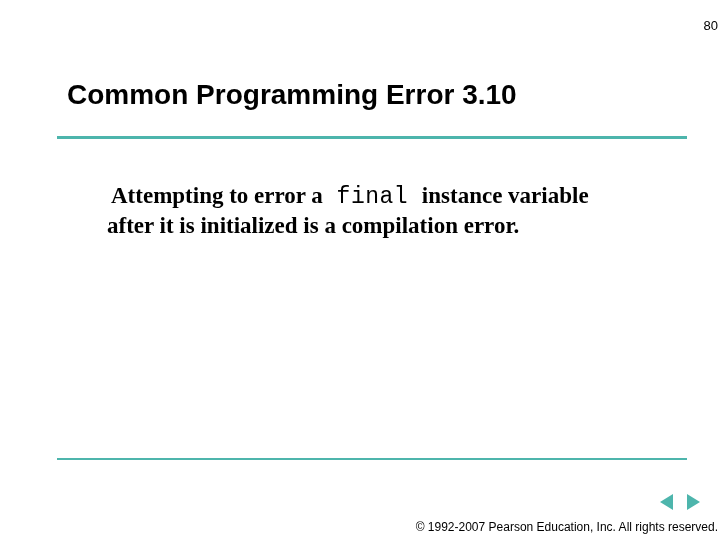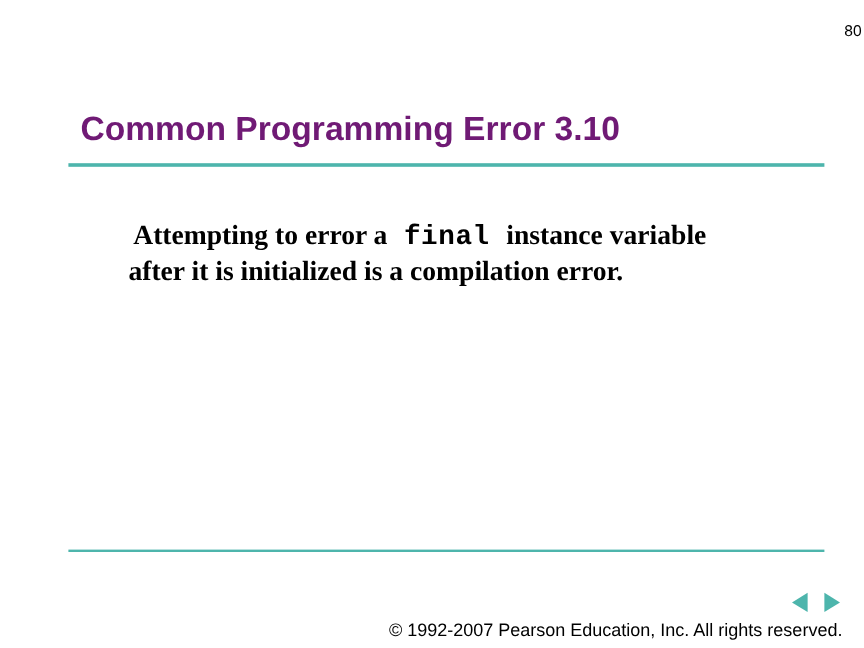--- a/index.html
+++ b/index.html
@@ -18,26 +18,26 @@
     .page-number {
       position: absolute;
       top: 6px;
       right: 6px;
       font-family: Arial, sans-serif;
       font-size: 13px;
       color: #000;
     }
     .title {
       position: absolute;
-      top: 80px;
+      top: 67px;
       left: 55px;
       font-family: Arial, sans-serif;
       font-size: 28px;
       font-weight: bold;
-      color: #701a75;
+      color: #000000;
     }
     .rule-top {
       position: absolute;
       top: 124px;
       left: 45px;
       width: 630px;
       height: 3px;
       background: #4db5ac;
     }
     .body-text {
@@ -45,21 +45,21 @@
       top: 170px;
       left: 95px;
       width: 510px;
       font-size: 23px;
       line-height: 1.25;
       color: #000;
       font-weight: bold;
     }
     .body-text .code {
       font-family: 'Lucida Console', 'Courier New', monospace;
-      font-weight: bold;
+      font-weight: normal;
       letter-spacing: 0.5px;
     }
     .rule-bottom {
       position: absolute;
       top: 446px;
       left: 45px;
       width: 630px;
       height: 2px;
       background: #4db5ac;
     }
@@ -80,23 +80,23 @@
       border-width: 8px 13px 8px 0;
       border-color: transparent #4db5ac transparent transparent;
     }
     .nav-next {
       border-width: 8px 0 8px 13px;
       border-color: transparent transparent transparent #4db5ac;
     }
     .copyright {
       position: absolute;
       bottom: 10px;
-      right: 22px;
+      right: 6px;
       font-family: Arial, sans-serif;
-      font-size: 15px;
+      font-size: 12px;
       color: #000;
     }
   </style>
 </head>
 <body>
 
 <div class="page-number">80</div>
 
 <div class="title">Common Programming Error 3.10</div>
 

